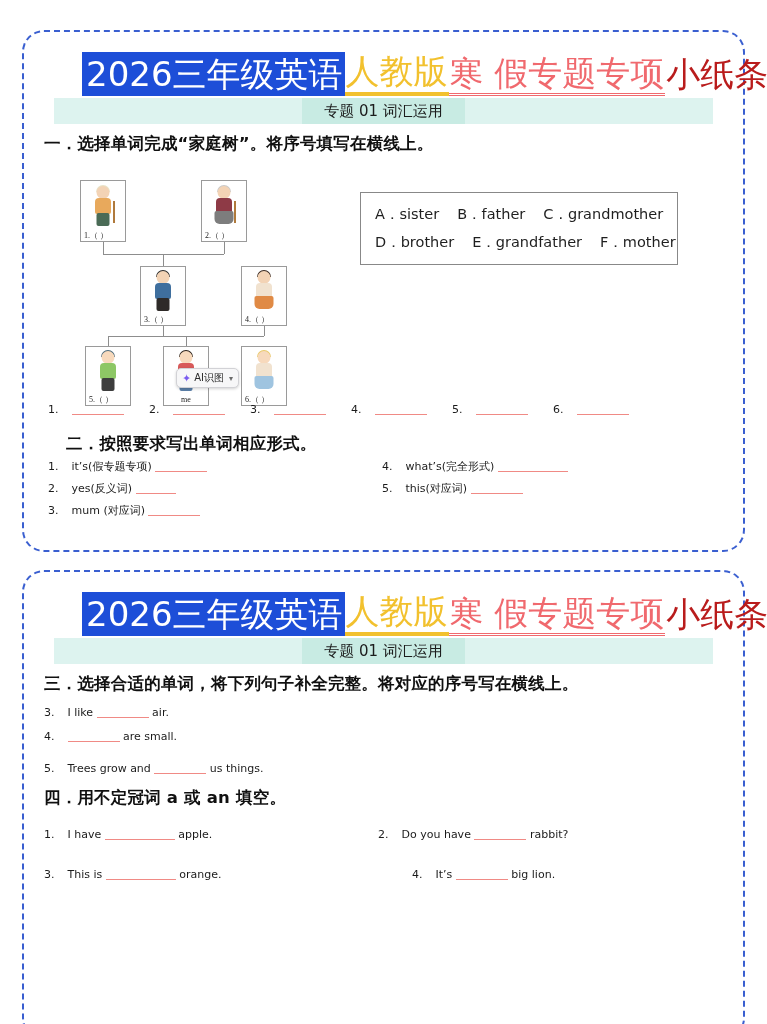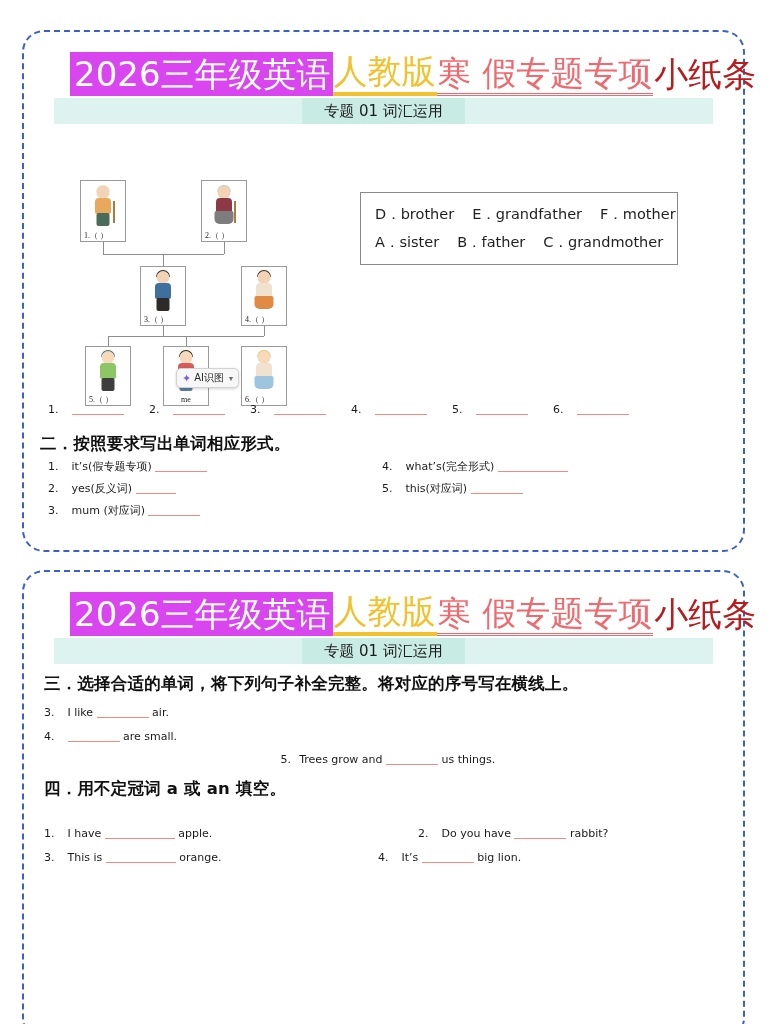--- a/index.html
+++ b/index.html
@@ -26,21 +26,21 @@
 
   
   .title-row {
     display:flex; align-items:flex-end;
     height: 48px;
     margin: 6px 0 0 30px;
     white-space: nowrap;
   }
   .t-seg { font-size: 34px; line-height: 40px; font-weight: 400; letter-spacing:0px;
            font-family: "DejaVu Sans", "Liberation Sans", sans-serif; }
-  .t-teal { background:#d946ef; color:#ffffff; padding: 2px 2px 2px 4px; }
+  .t-teal { background:#1d4ed8; color:#ffffff; padding: 2px 2px 2px 4px; margin-left: 12px; }
   .t-yellow { color:#f2c12e; border-bottom: 4px solid #f2c12e; padding:2px 1px 1px 1px;}
   .t-red { color:#f0696e; border-bottom: 3px double #f0696e; padding:2px 1px 0px 1px;}
   .t-black { color:#b91c1c; padding:2px 1px; }
 
   
   .ribbon {
     position: relative;
     height: 26px;
     background:#ddf3ef;
     margin: 2px 14px 0 14px;
@@ -128,20 +128,21 @@
     <span class="t-seg t-teal">2026三年级英语</span>
       <span class="t-seg t-yellow">人教版</span>
       <span class="t-seg t-red">寒 假专题专项</span>
       <span class="t-seg t-black">小纸条</span>
   </div>
 
   <div class="ribbon">
     <span class="ribbon-inner">专题 01 词汇运用</span>
   </div>
 
+  <div class="sec-head">一．选择单词完成“家庭树”。将序号填写在横线上。</div>
 
   <div id="family-tree">
 
     <div class="ft-line vline" style="left:45px; top:62px; height:12px;"></div>
     <div class="ft-line vline" style="left:166px; top:62px; height:12px;"></div>
     <div class="ft-line hline" style="left:45px; top:74px; width:121px;"></div>
     <div class="ft-line vline" style="left:105px; top:74px; height:12px;"></div>
 
     <div class="ft-line vline" style="left:105px; top:146px; height:10px;"></div>
     <div class="ft-line vline" style="left:206px; top:146px; height:10px;"></div>
@@ -231,32 +232,32 @@
           <div class="p-body" style="background:#f1e2cf;"></div>
           <div class="p-skirt" style="background:#9fc4e0;"></div>
         </div>
       </div>
       <div class="ft-cap">6.（    ）</div>
     </div>
   </div>
 
   <div class="wordbank" id="wordbank-1">
     <div class="wb-line">
+      <span class="wb-item">A．sister</span><span class="wb-item">B．father</span><span class="wb-item">C．grandmother</span>
+    </div>
+    <div class="wb-line">
       <span class="wb-item">D．brother</span><span class="wb-item">E．grandfather</span><span class="wb-item">F．mother</span>
-    </div>
-    <div class="wb-line">
-      <span class="wb-item">A．sister</span><span class="wb-item">B．father</span><span class="wb-item">C．grandmother</span>
     </div>
   </div>
 
   <div class="q" style="position:absolute; left:20px; top:364px; width:690px;">
     <span style="display:inline-block;width:101px;"><span class="qnum">1.</span> <span class="blank b-md"></span></span><span style="display:inline-block;width:101px;"><span class="qnum">2.</span> <span class="blank b-md"></span></span><span style="display:inline-block;width:101px;"><span class="qnum">3.</span> <span class="blank b-md"></span></span><span style="display:inline-block;width:101px;"><span class="qnum">4.</span> <span class="blank b-md"></span></span><span style="display:inline-block;width:101px;"><span class="qnum">5.</span> <span class="blank b-md"></span></span><span style="display:inline-block;width:101px;"><span class="qnum">6.</span> <span class="blank b-md"></span></span>
   </div>
 
-  <div class="sec-head" style="position:absolute; left:12px; top:392px;">二．按照要求写出单词相应形式。</div>
+  <div class="sec-head" style="position:absolute; left:38px; top:392px;">二．按照要求写出单词相应形式。</div>
 
   <div style="position:absolute; left:20px; top:420px; width:690px;">
     <div class="row-2col">
       <div class="q">
         <span class="qnum">1.</span>
         <span>it’s(假专题专项)</span>
         <span class="blank b-md"></span>
       </div>
       <div class="q">
         <span class="qnum">4.</span>
@@ -313,46 +314,46 @@
       <span class="qnum">3.</span>
       <span>I like</span>
       <span class="blank b-md"></span>
       <span>air.</span>
     </div>
     <div class="q" style="margin-top:11px;">
       <span class="qnum">4.</span>
       <span class="blank b-md"></span>
       <span>are small.</span>
     </div>
-    <div class="q" style="margin-top:10px;text-align:center;">
+    <div class="q" style="margin-top:19px;">
       <span class="qnum">5.</span>
       <span>Trees grow and</span>
       <span class="blank b-md"></span>
       <span>us things.</span>
     </div>
   </div>
 
   <div class="sec-head" style="margin-top:12px;">四．用不定冠词 a 或 an 填空。</div>
 
   <div>
-    <div class="row-2col" style="margin-top:20px;gap:40px;">
+    <div class="row-2col" style="margin-top:12px;">
       <div class="q">
         <span class="qnum">1.</span>
         <span>I have</span>
         <span class="blank b-lg"></span>
         <span>apple.</span>
       </div>
       <div class="q">
         <span class="qnum">2.</span>
         <span>Do you have</span>
         <span class="blank b-md"></span>
         <span>rabbit?</span>
       </div>
     </div>
-    <div class="row-2col" style="margin-top:4px;">
+    <div class="row-2col" style="margin-top:20px;gap:34px;">
       <div class="q">
         <span class="qnum">3.</span>
         <span>This is</span>
         <span class="blank b-lg"></span>
         <span>orange.</span>
       </div>
       <div class="q">
         <span class="qnum">4.</span>
         <span>It’s</span>
         <span class="blank b-md"></span>

